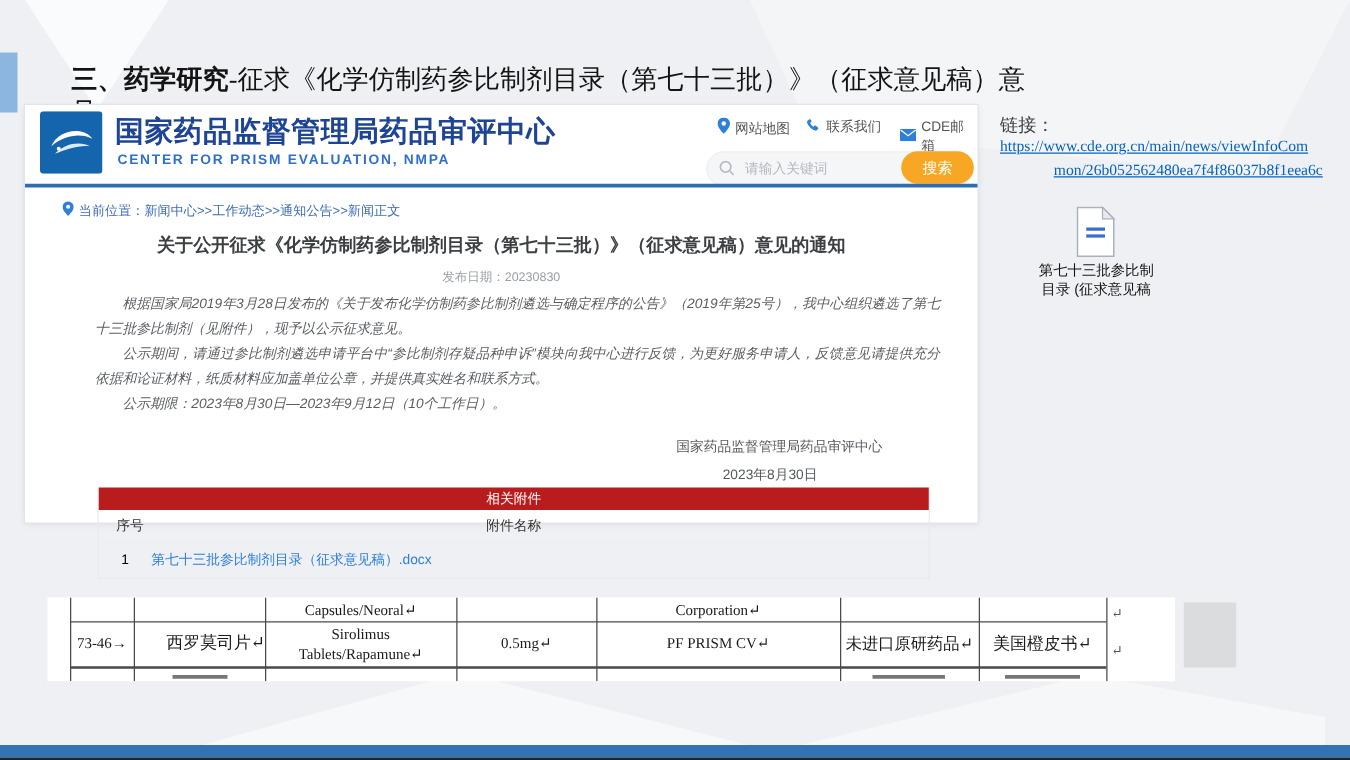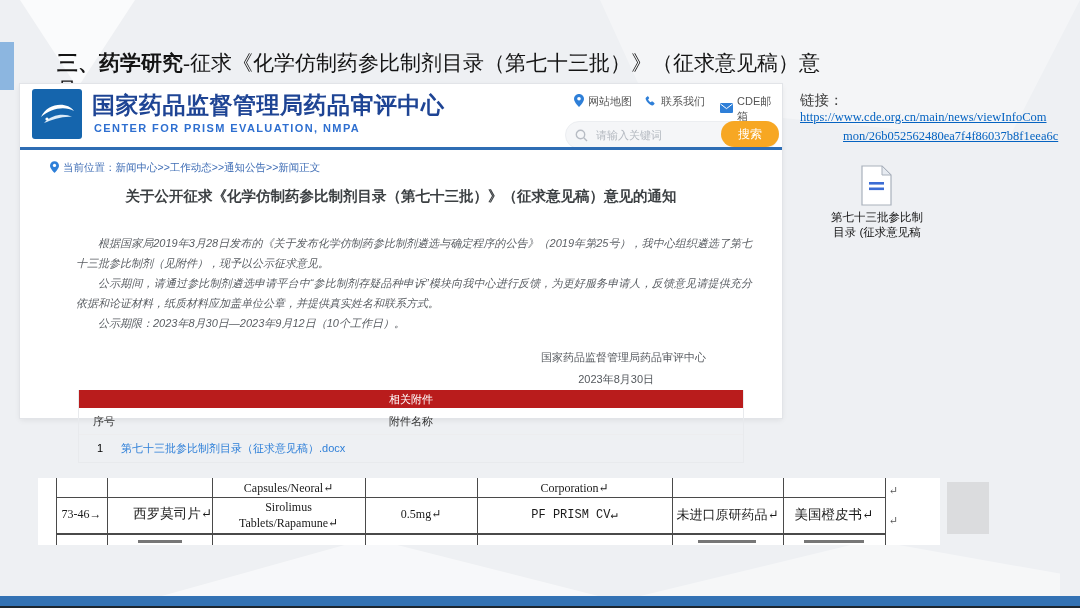--- a/index.html
+++ b/index.html
@@ -126,20 +126,21 @@
       <span>
         <svg width="9" height="12" viewBox="0 0 10 13">
             <path d="M5 0C2.2 0 0 2.2 0 5c0 3.2 5 8 5 8s5-4.8 5-8C10 2.2 7.8 0 5 0z" fill="#2e7fd8"></path>
             <circle cx="5" cy="4.8" r="1.8" fill="#fff"></circle>
           </svg>
       </span>
       <span>当前位置：新闻中心&gt;&gt;工作动态&gt;&gt;通知公告&gt;&gt;新闻正文</span>
     </div>
 
     <div class="notice-title">关于公开征求《化学仿制药参比制剂目录（第七十三批）》（征求意见稿）意见的通知</div>
+    <div class="notice-date">发布日期：20230830</div>
 
     <div class="bodytext">
       <p>根据国家局2019年3月28日发布的《关于发布化学仿制药参比制剂遴选与确定程序的公告》（2019年第25号），我中心组织遴选了第七十三批参比制剂（见附件），现予以公示征求意见。</p>
       <p>公示期间，请通过参比制剂遴选申请平台中“参比制剂存疑品种申诉”模块向我中心进行反馈，为更好服务申请人，反馈意见请提供充分依据和论证材料，纸质材料应加盖单位公章，并提供真实姓名和联系方式。</p>
       <p>公示期限：2023年8月30日—2023年9月12日（10个工作日）。</p>
     </div>
 
     <div class="abs sign" style="right:76px;top:266px;">国家药品监督管理局药品审评中心</div>
     <div class="abs sign" style="right:128px;top:288px;">2023年8月30日</div>
 
@@ -190,21 +191,21 @@
     <div class="cell" style="left:174px;top:2px;width:153px;font-size:12px;line-height:16px;">Capsules/Neoral↵</div>
     <div class="cell" style="left:439px;top:2px;width:195px;font-size:12px;line-height:16px;">Corporation↵</div>
 
     <div class="cell" style="left:18px;top:29px;width:51px;font-size:12px;">73-46→</div>
     <div class="cell" style="left:69px;top:27px;width:105px;font-size:13.5px;text-align:right;">西罗莫司片↵</div>
     <div class="cell" style="left:174px;top:21px;width:153px;font-size:12px;line-height:16px;">
       <div>Sirolimus</div>
       <div>Tablets/Rapamune↵</div>
     </div>
     <div class="cell" style="left:327px;top:29px;width:112px;font-size:12px;">0.5mg↵</div>
-    <div class="cell" style="left:439px;top:29px;width:195px;font-size:12px;font-family:Liberation Mono, monospace;">PF PRISM CV↵</div>
+    <div class="cell" style="left:439px;top:29px;width:195px;font-size:12px;">PF PRISM CV↵</div>
     <div class="cell" style="left:634px;top:28px;width:111px;font-size:13px;">未进口原研药品↵</div>
     <div class="cell" style="left:745px;top:28px;width:102px;font-size:13.5px;">美国橙皮书↵</div>
 
     <span class="endmark" style="left:851px;top:6px;">↵</span>
     <span class="endmark" style="left:851px;top:36px;">↵</span>
 
     <div class="clip-mark" style="left:100px;top:62px;width:44px;"></div>
     <div class="clip-mark" style="left:660px;top:62px;width:58px;"></div>
     <div class="clip-mark" style="left:766px;top:62px;width:60px;"></div>
   </div>

